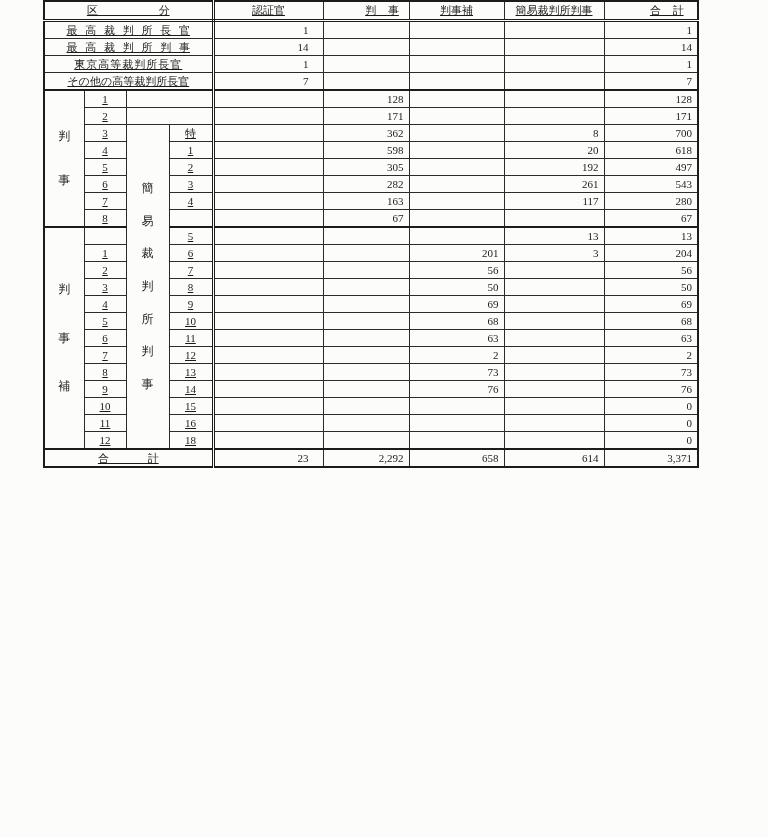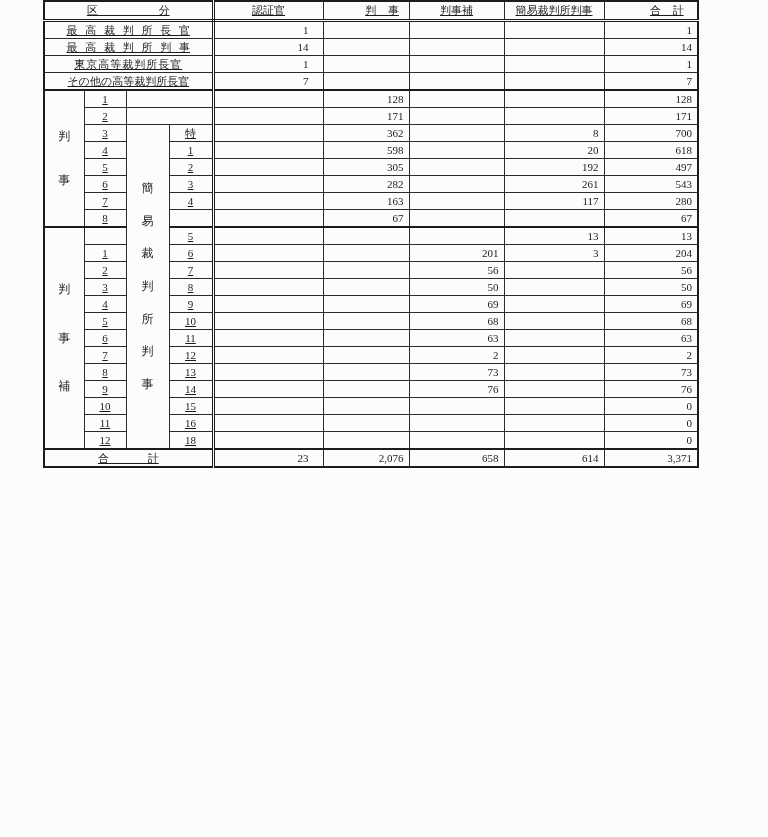--- a/index.html
+++ b/index.html
@@ -321,21 +321,21 @@
       <td class="vp"></td>
       <td class="v"></td>
       <td class="v"></td>
       <td class="v"></td>
       <td class="v">0</td>
     </tr>
 
     <tr class="sep">
       <td colspan="4" class="c dbl-r ws-total">合 計</td>
       <td class="vp">23</td>
-      <td class="v">2,076</td>
+      <td class="v">2,292</td>
       <td class="v">658</td>
       <td class="v">614</td>
       <td class="v">3,371</td>
     </tr>
   </tbody>
     </table>
 
 
 </div>
 

